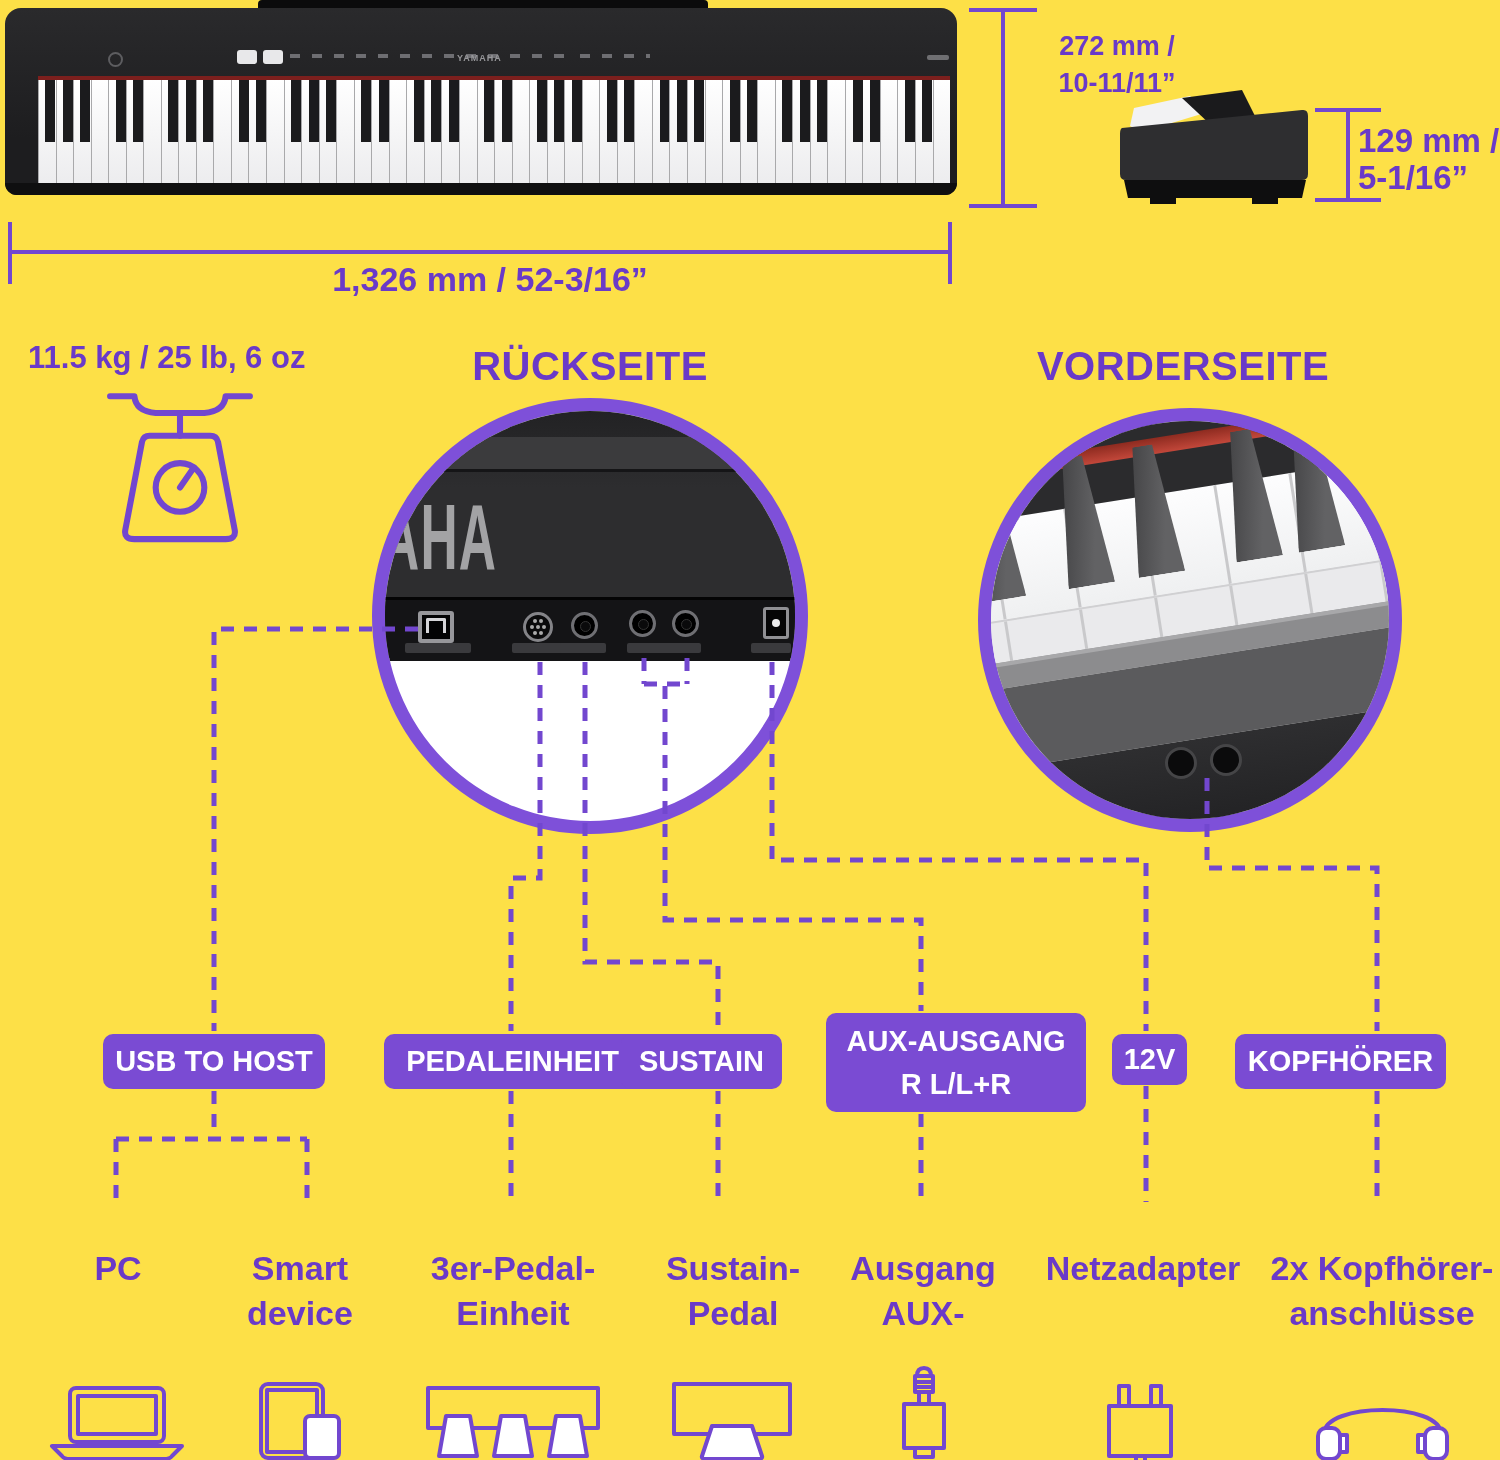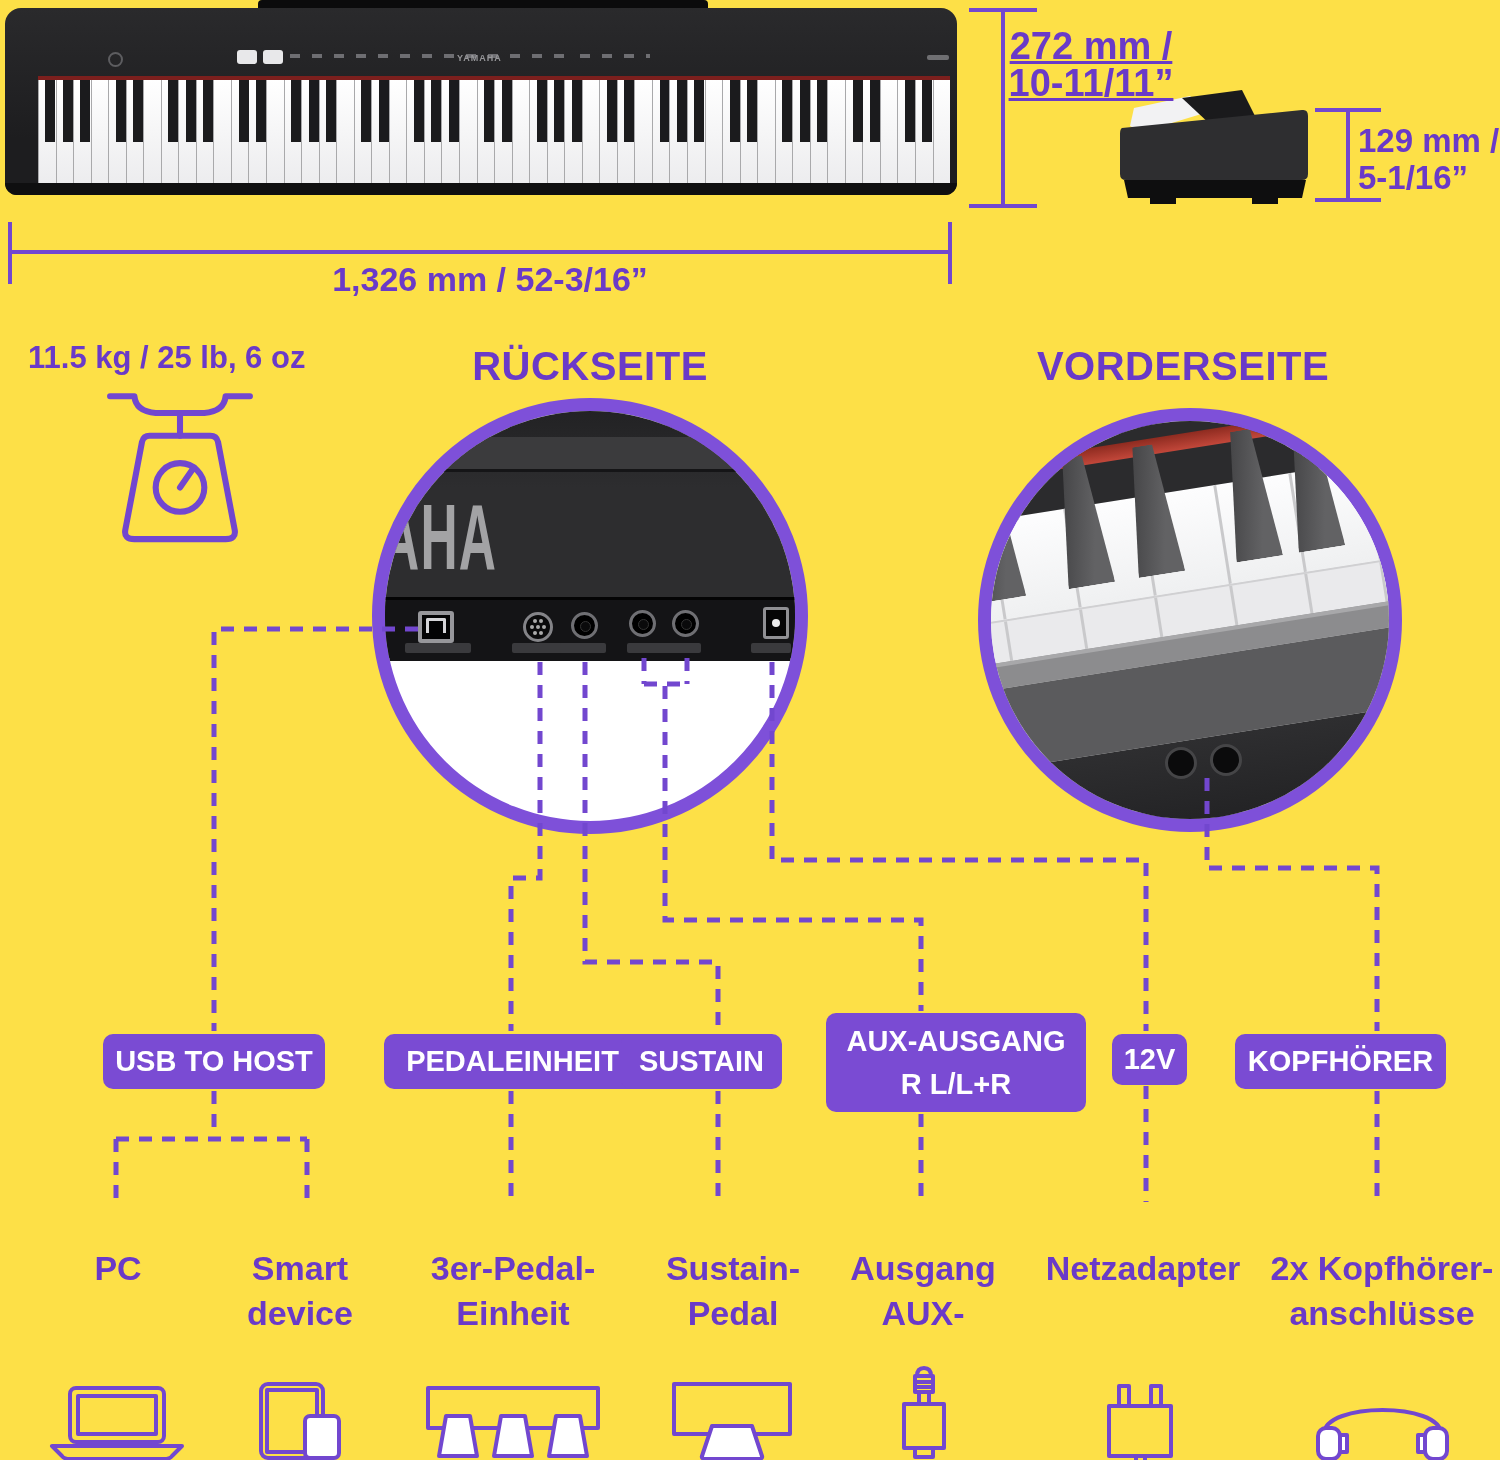--- a/index.html
+++ b/index.html
@@ -35,21 +35,21 @@
   
   .dim{background:var(--line);}
   .dim-text{color:var(--txt);font-weight:bold;text-align:center;}
   .w-line{left:8px;top:250px;width:944px;height:4px;}
   .w-tick-l{left:8px;top:222px;width:4px;height:62px;}
   .w-tick-r{left:948px;top:222px;width:4px;height:62px;}
   .w-text{left:230px;top:260px;width:520px;font-size:34px;}
   .h-vline{left:1001px;top:10px;width:4px;height:198px;}
   .h-cap-t{left:969px;top:8px;width:68px;height:4px;}
   .h-cap-b{left:969px;top:204px;width:68px;height:4px;}
-  .h-text{left:1002px;top:28px;width:178px;font-size:38px;line-height:37px;text-decoration:underline;}
+  .h-text{left:1028px;top:28px;width:178px;font-size:27px;line-height:37px;}
   .d-vline{left:1346px;top:110px;width:4px;height:92px;}
   .d-cap-t{left:1315px;top:108px;width:66px;height:4px;}
   .d-cap-b{left:1315px;top:198px;width:66px;height:4px;}
   .d-text{left:1358px;top:122px;width:145px;font-size:33px;line-height:37px;text-align:left;}
 
   
   .weight-text{left:28px;top:340px;width:340px;font-size:31px;}
 
   
   .sec-title{font-size:40px;letter-spacing:0.5px;}

